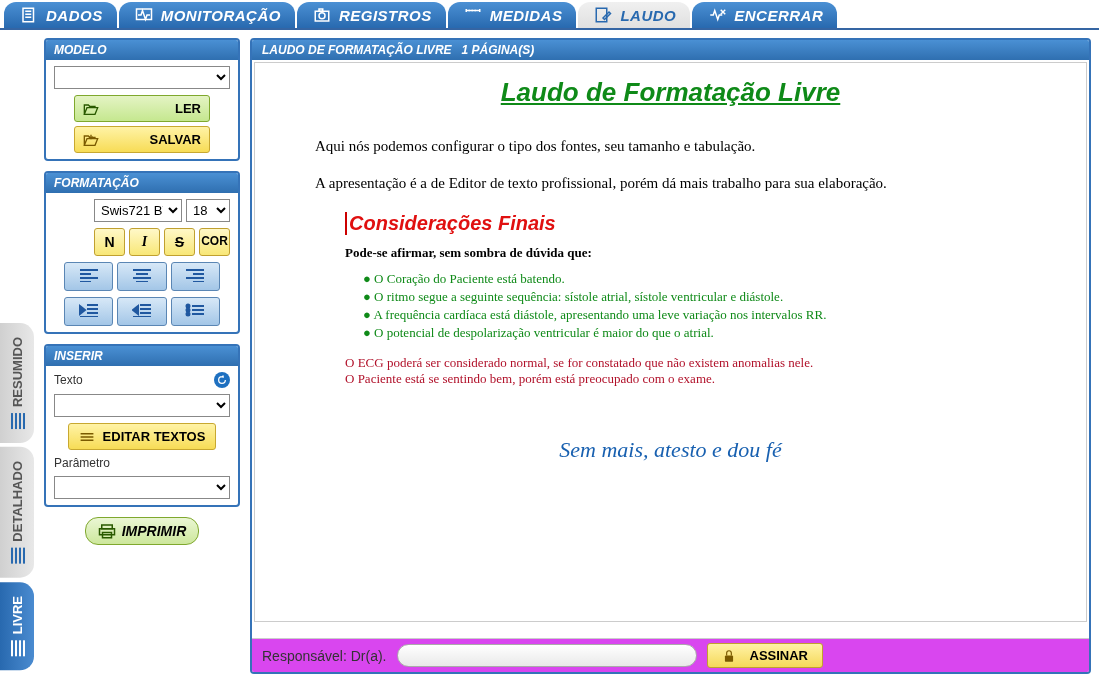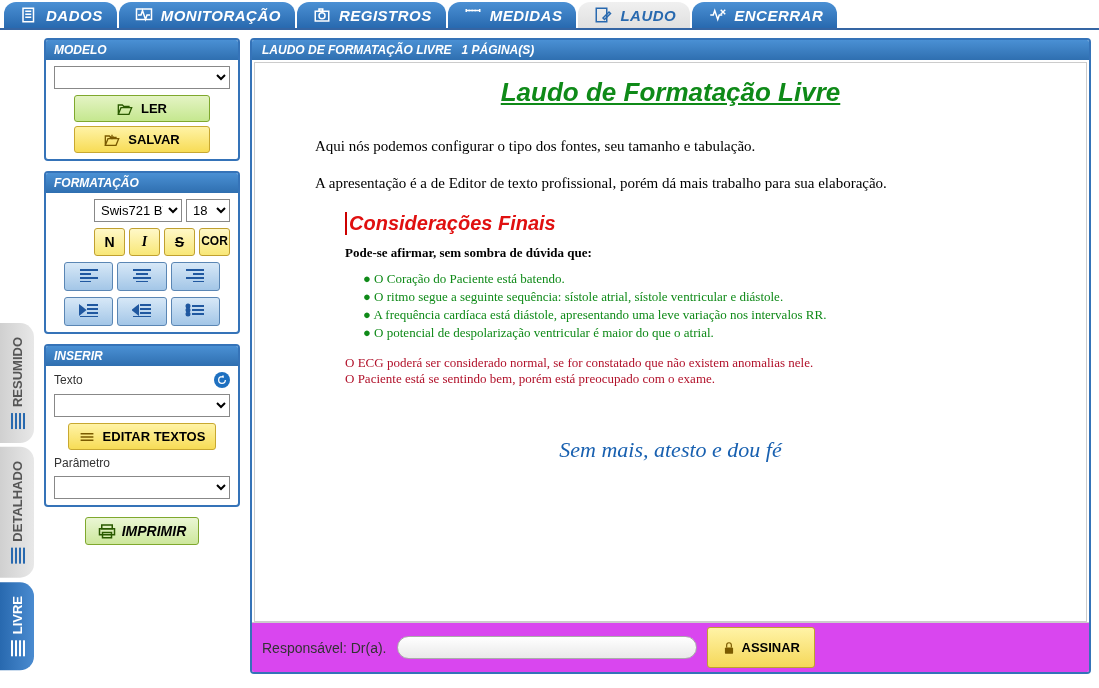--- a/index.html
+++ b/index.html
@@ -104,21 +104,21 @@
       gap: 6px;
     }
     select, .combo {
       width: 100%;
       font-size: 13px;
       padding: 2px;
       border: 1px solid #888;
       background: #fff;
     }
     .btn {
-      display:flex; align-items:center; justify-content:center;
+      display:flex; align-items:center; justify-content:space-between;
       gap:8px;
       padding:5px 8px;
       font-weight:bold;
       font-size:13px;
       border:1px solid #888;
       border-radius:3px;
       cursor:pointer;
     }
     .btn-green { background: linear-gradient(#e4f4c4, #c5e78f); border-color:#7fa82e; }
     .btn-yellow { background: linear-gradient(#fff3a6, #f7dc56); border-color:#c8a830; }
@@ -139,21 +139,21 @@
     .refresh-icon {
       width:16px; height:16px; background:#1e70c0; border-radius:50%;
       display:flex; align-items:center; justify-content:center;
     }
     .refresh-icon svg { width:10px; height:10px; }
 
     .btn-print {
       align-self:center;
       display:flex; gap:6px; align-items:center;
       background: linear-gradient(#eaf6d4,#cde79c);
-      border:1px solid #7fa82e; border-radius:3px;
+      border:1px solid #7fa82e; border-radius:13px;
       padding:5px 12px; font-weight:bold; font-size:14px;
       font-style:italic; cursor:pointer;
     }
 
     .doc-area {
       flex:1;
       display:flex;
       flex-direction:column;
       border:2px solid #3573b8;
       margin:8px 8px 8px 0;
@@ -218,24 +218,24 @@
       border-top:1px solid #ccc;
     }
     .doc-footer-label { font-size:14px; color:#333; }
     .doc-footer input {
       flex:0 0 300px;
       border:1px solid #aaa; border-radius:12px;
       padding:3px 10px;
       background: linear-gradient(#fff,#e9e9e9);
     }
     .btn-sign {
-      display:flex; gap:6px; align-items:center;
+      display:flex; gap:14px; align-items:center;
       background: linear-gradient(#fff3a6,#f5d85a);
       border:1px solid #c0a030; border-radius:3px;
-      padding:12px 14px; font-weight:bold; font-size:13px;
+      padding:4px 14px; font-weight:bold; font-size:13px;
       cursor:pointer;
     }
   </style>
 </head>
 <body>
 
 <div class="top-tabs">
   <div class="top-tab">
     <svg viewBox="0 0 24 24" fill="none" stroke="#fff" stroke-width="2">
         <rect x="4" y="3" width="14" height="18"></rect>

